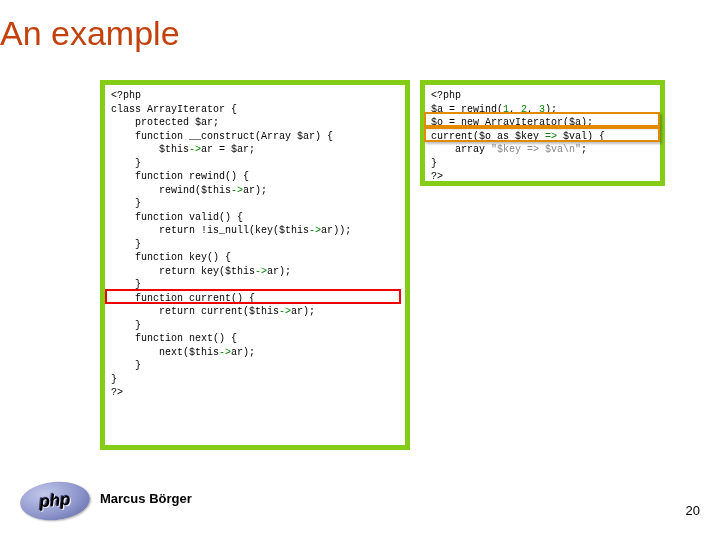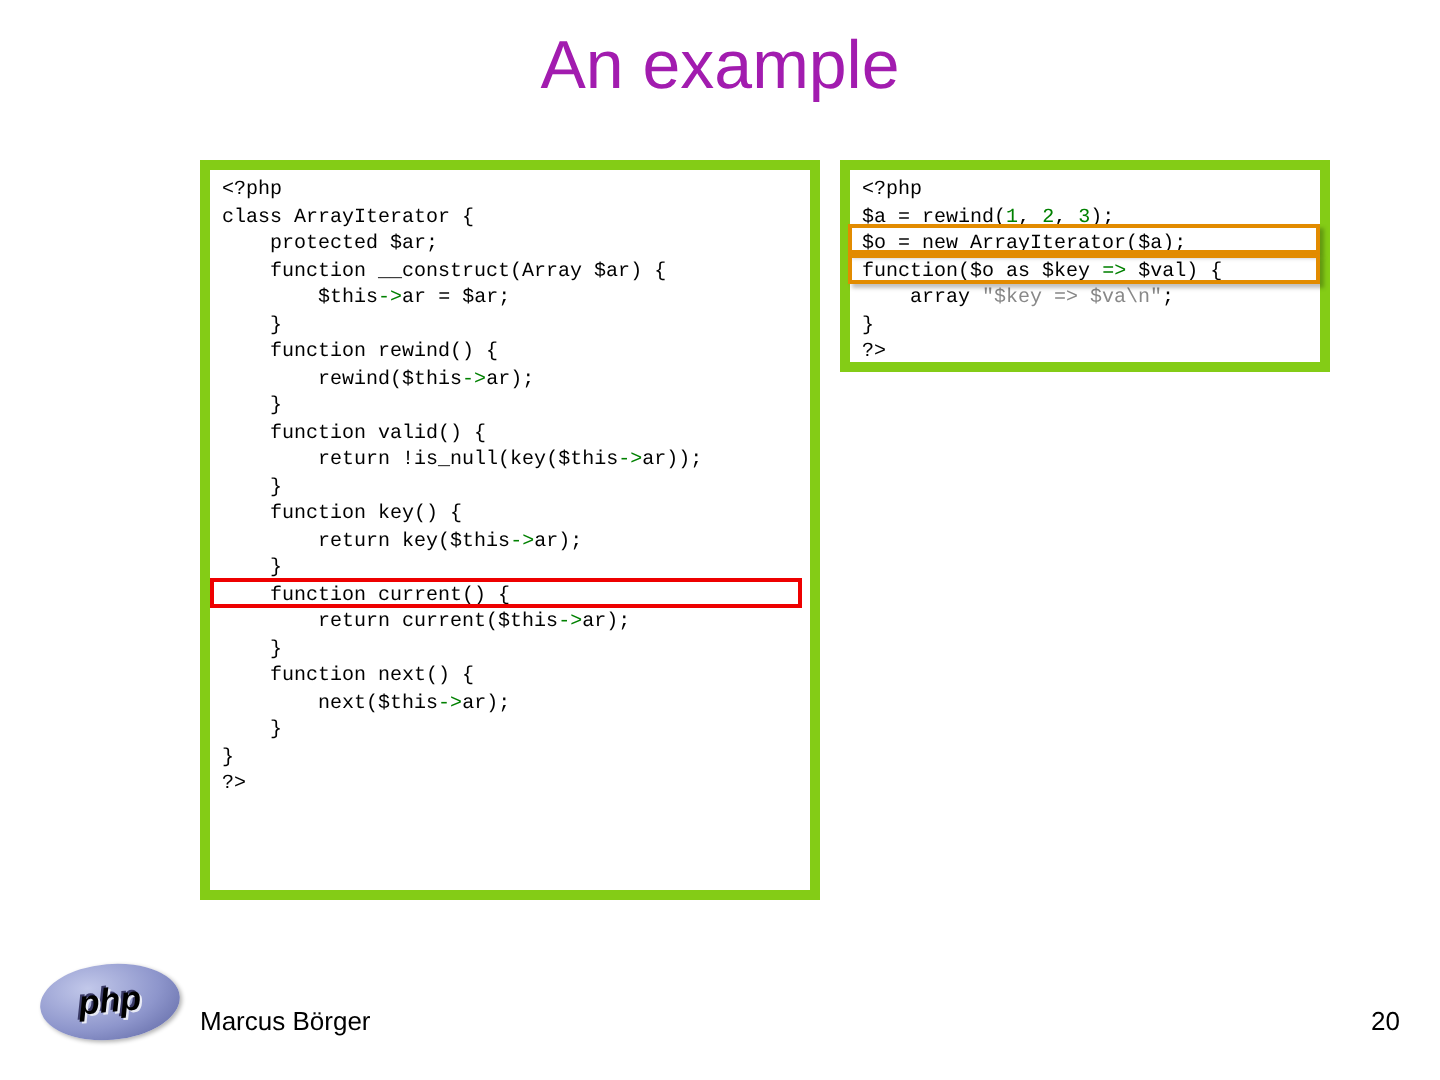--- a/index.html
+++ b/index.html
@@ -10,22 +10,22 @@
     border: 2px solid #b00; background: #fff;
     display: flex; flex-direction: column; align-items: center; justify-content: center;
     font-size: 7px;
   }
   .logo-small { font-size: 6px; letter-spacing: 0.5px; }
   .logo-open { font-size: 13px; font-weight: 900; line-height: 1; font-family: Arial, sans-serif; }
   .logo-open .red { color: #c00; }
   .logo-source { font-size: 13px; font-weight: 900; line-height: 1; font-family: Arial, sans-serif; }
   .logo-conv { font-size: 6px; letter-spacing: 1.5px; margin-top: 1px; }
   .title {
-    position: absolute; top: 14px; left: 0; width: 100%; text-align: center;
-    font-family: Verdana, sans-serif; font-size: 34px; color: #a21caf;
+    position: absolute; top: 14px; left: 0; width: 100%; text-align: left;
+    font-family: Verdana, sans-serif; font-size: 34px; color: #c2410c;
   }
   .codebox {
     position: absolute; border: 5px solid #84cc16; background: #fff;
     font-family: Consolas, "Courier New", monospace; font-size: 10px;
     line-height: 1.35; white-space: pre;
   }
   .code-left {
     left: 100px; top: 80px; width: 310px; height: 370px; padding: 4px 6px;
   }
   .code-right {
@@ -59,21 +59,21 @@
     display: flex; align-items: center; justify-content: center;
     box-shadow: 1px 1px 2px rgba(0,0,0,0.3);
     transform: rotate(-5deg);
   }
   .php-logo-text {
     font-family: Arial, sans-serif; font-weight: 900; font-style: italic;
     font-size: 17px; color: #000; letter-spacing: 0px;
     text-shadow: 1px 1px 0 #e8eaf5, -1px -1px 0 #3a3a66;
   }
   .footer-author {
-    position: absolute; left: 100px; bottom: 22px; font-size: 13px;
+    position: absolute; left: 100px; bottom: 34px; font-size: 13px; font-weight: bold;
   }
   .footer-title {
     position: absolute; left: 0; width: 100%; text-align: center; bottom: 22px; font-size: 13px;
   }
   .footer-page {
     position: absolute; right: 20px; bottom: 22px; font-size: 13px;
   }
 </style>
 </head>
 <body>
@@ -103,21 +103,21 @@
 <span>    }</span>
 <span><span>    function </span><span>next</span><span>() {</span></span>
 <span><span>        next</span><span>(</span><span>$this</span><span class="arrow">-&gt;</span><span>ar</span><span>);</span></span>
 <span>    }</span>
 <span>}</span>
 <span>?&gt;</span></div>
 
   <div class="codebox code-right"><span>&lt;?php</span>
 <span><span>$a </span><span>= rewind(</span><span class="num">1</span><span>, </span><span class="num">2</span><span>, </span><span class="num">3</span><span>);</span></span>
 <span><span>$o </span><span>= new </span><span>ArrayIterator</span><span>(</span><span>$a</span><span>);</span></span>
-<span><span>function(</span><span>$o </span><span>as </span><span>$key </span><span class="arrow">=&gt; </span><span>$val</span><span>) {</span></span>
+<span><span>current(</span><span>$o </span><span>as </span><span>$key </span><span class="arrow">=&gt; </span><span>$val</span><span>) {</span></span>
 <span><span>    array </span><span class="str">"$key =&gt; $va\n"</span><span>;</span></span>
 <span>}</span>
 <span>?&gt;</span></div>
 
   <div class="highlight-red hl-left"></div>
   <div class="highlight-orange hl-right1"></div>
   <div class="highlight-orange hl-right2"></div>
 
   <div class="php-logo">
     <span class="php-logo-text">php</span>

